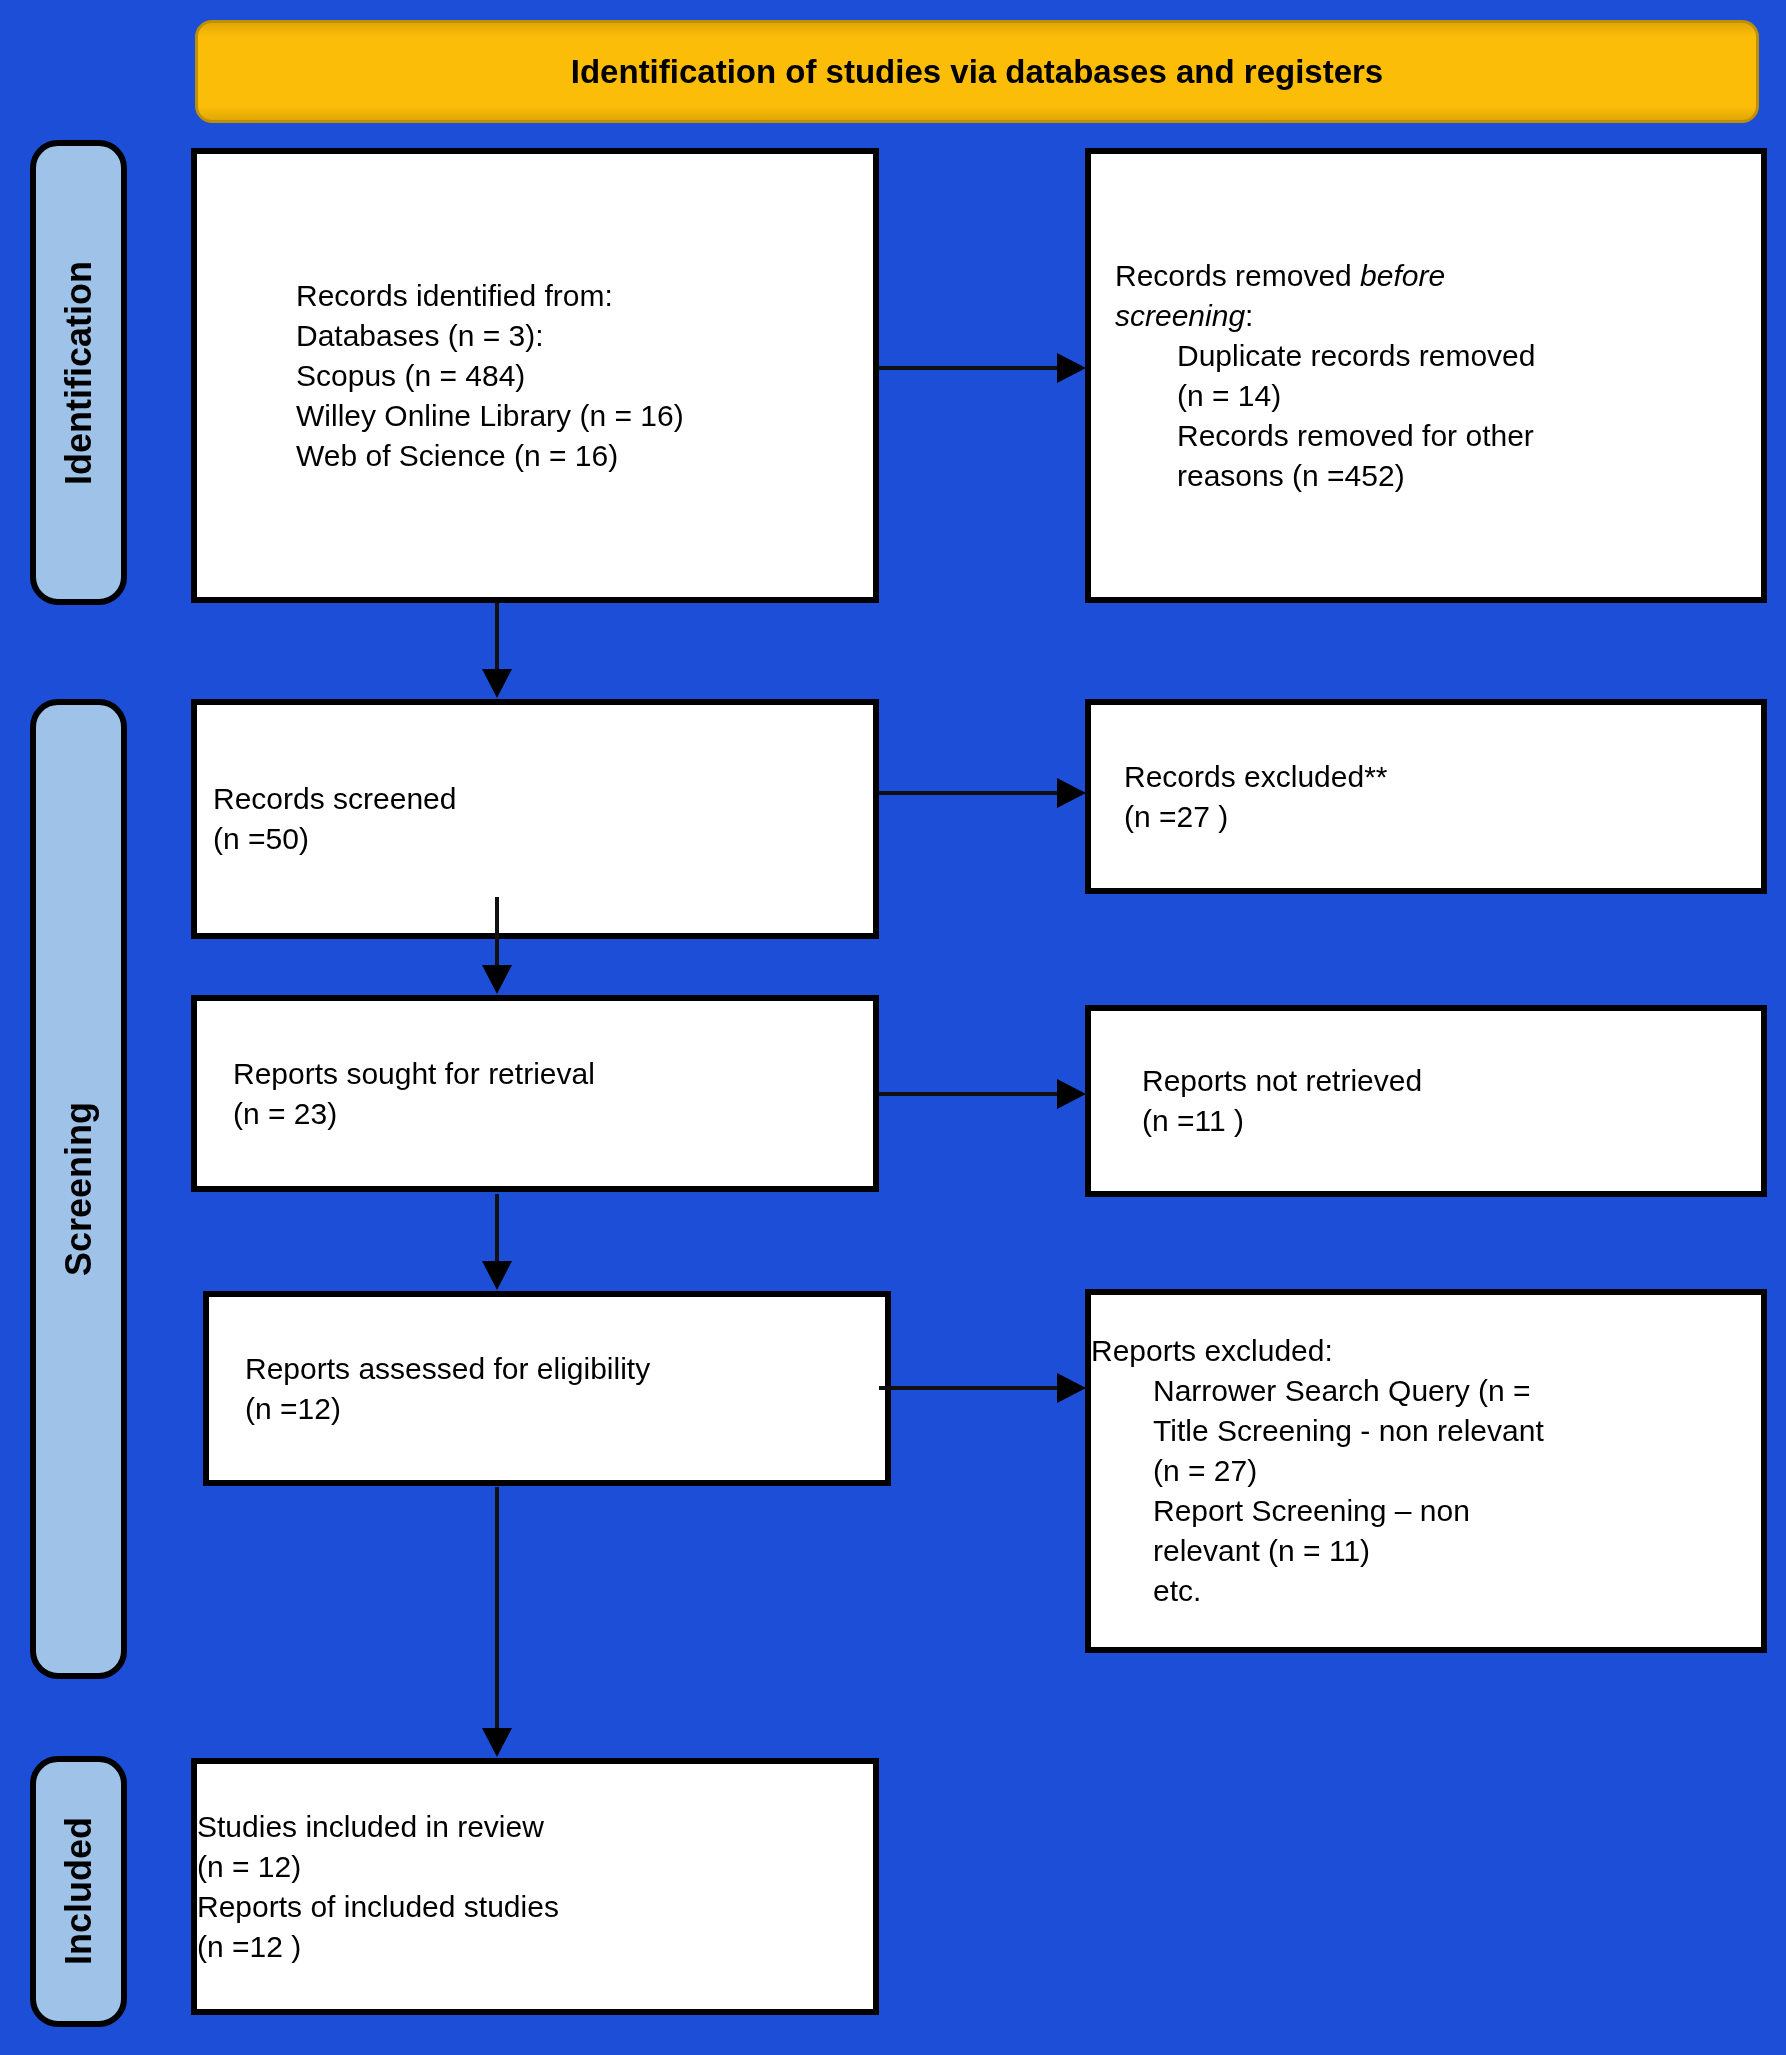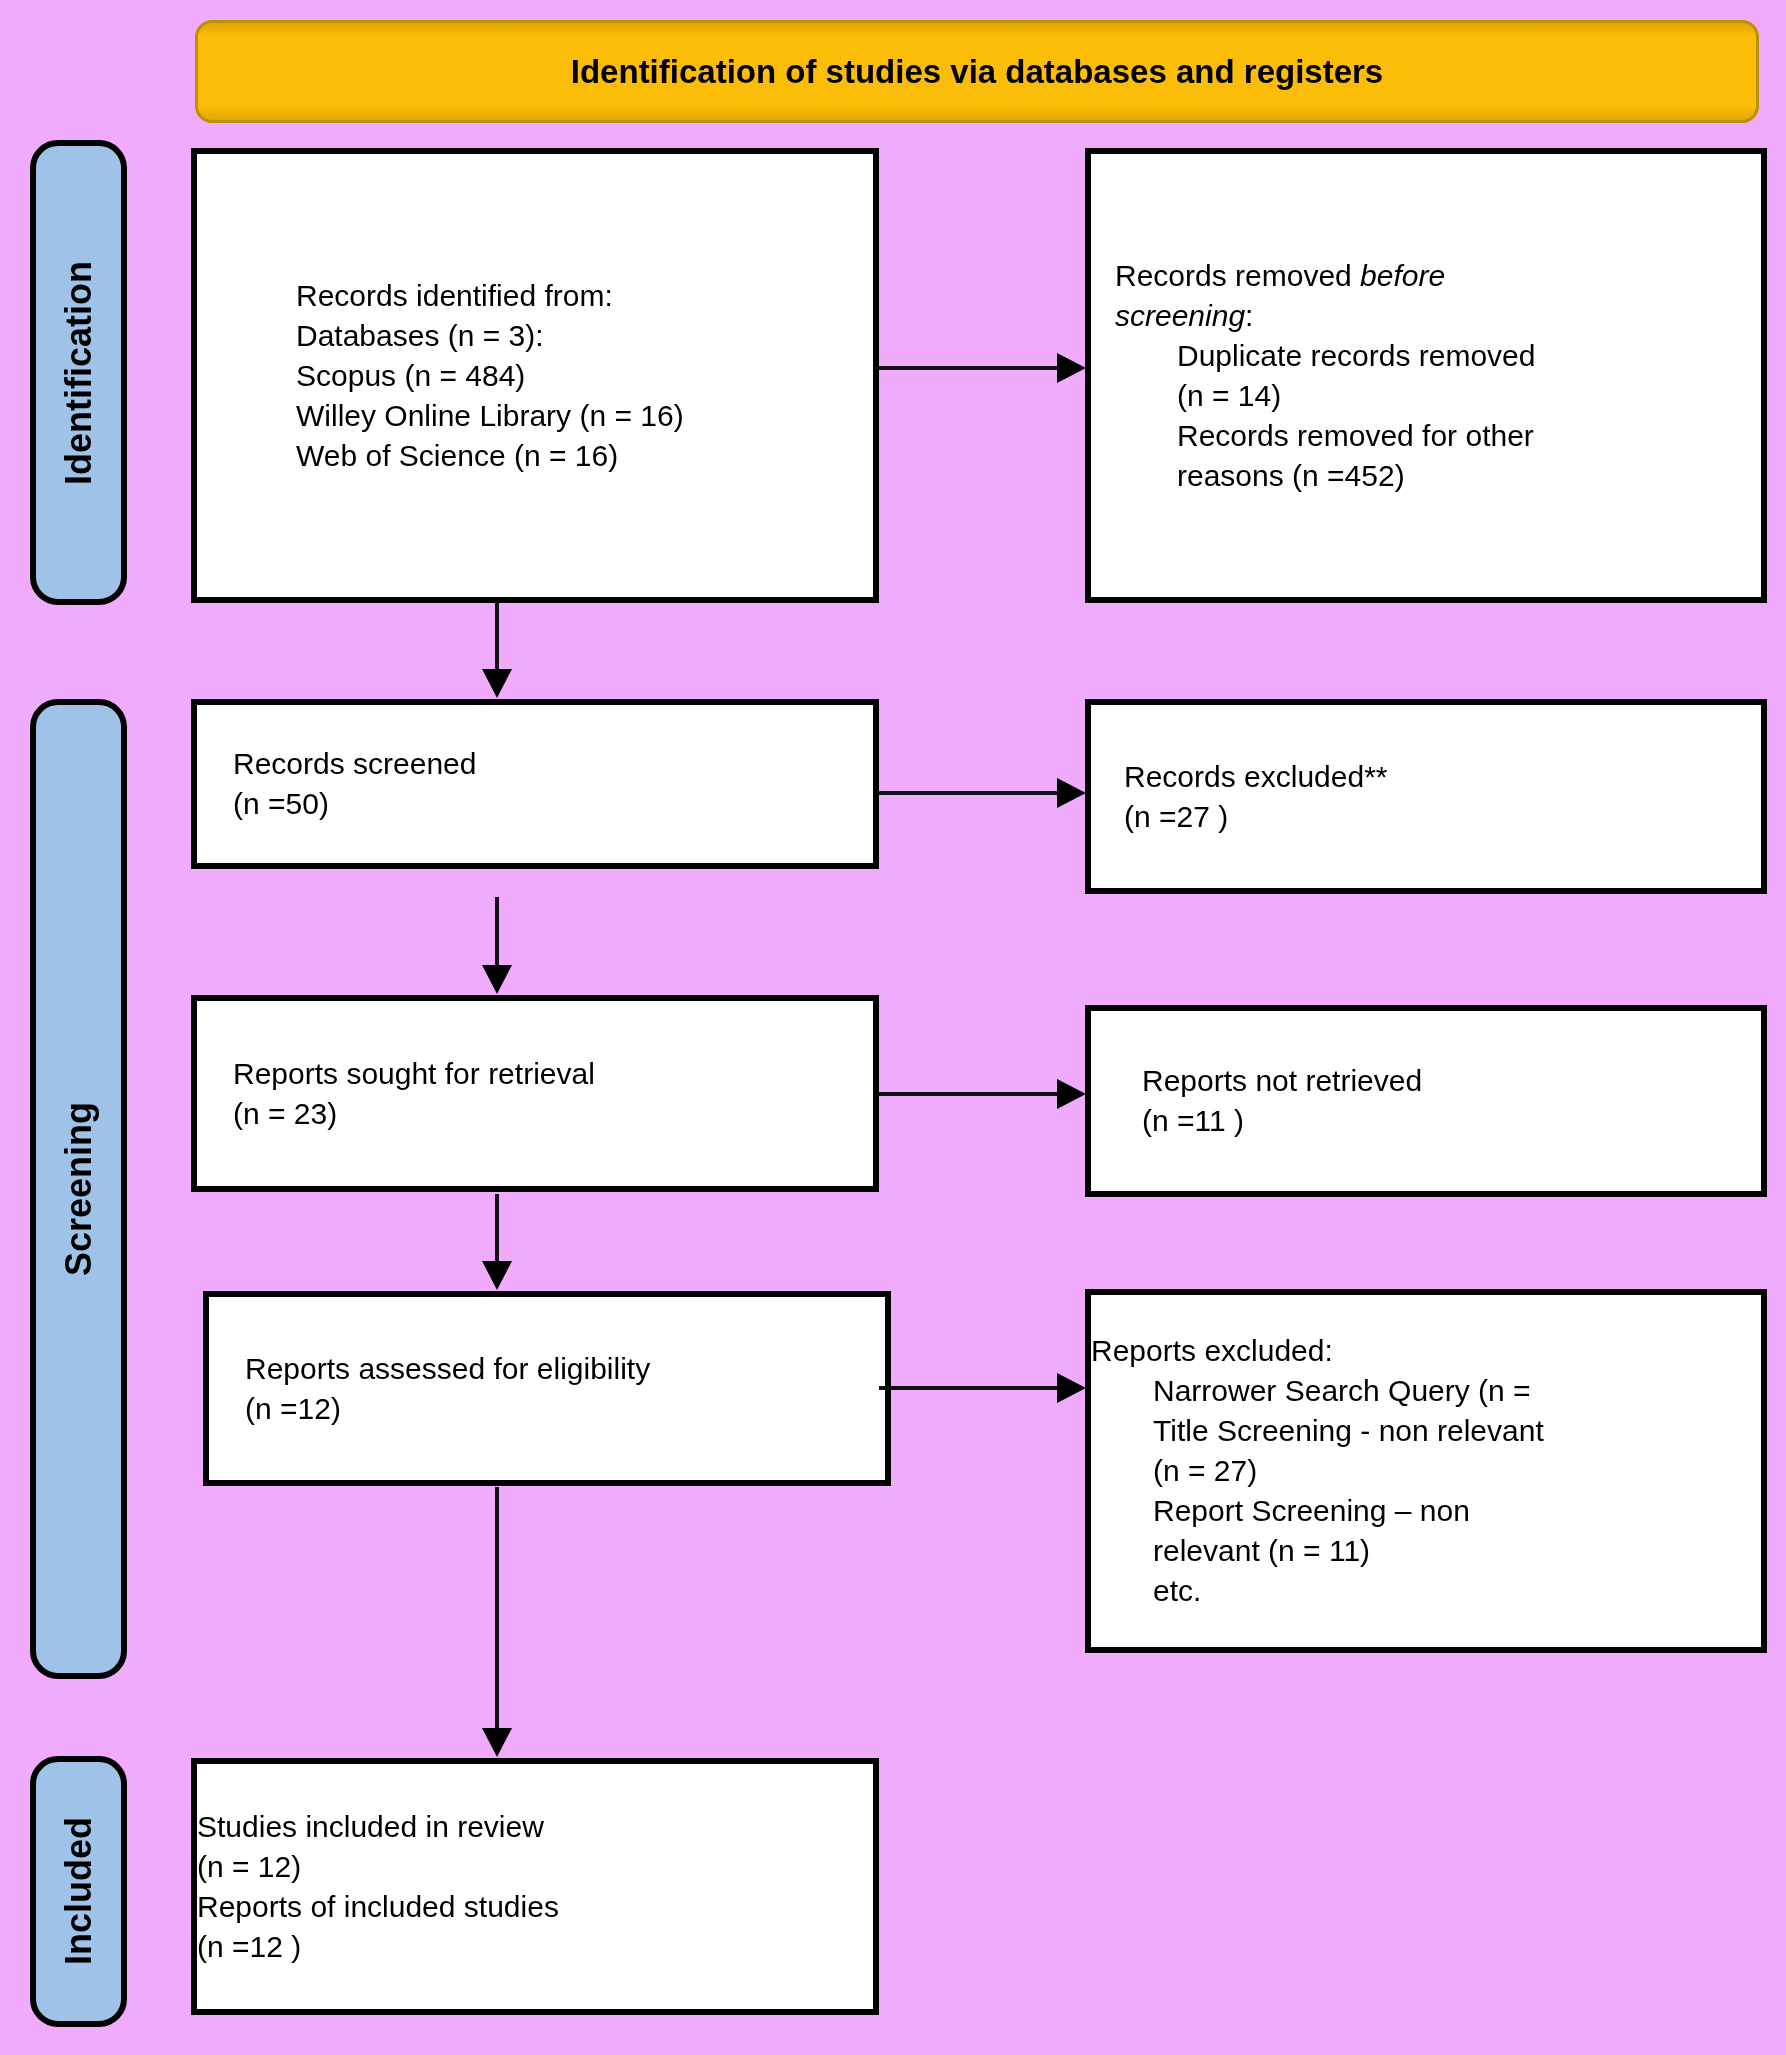--- a/index.html
+++ b/index.html
@@ -1,19 +1,19 @@
 <!DOCTYPE html>
 <html style="font-size:10.5px"><head>
 <meta charset="utf-8">
 <style>
   html,body{margin:0;padding:0;background:#ffffff;}
   #page{
     position:relative;
     width:1786px;height:2056px;
-    background:#f0abfc;
+    background:#1d4ed8;
     font-family:"Liberation Sans", sans-serif;
     color:#000;
     overflow:hidden;
   }
   
   .banner{
     position:absolute;
     left:195px;top:20px;width:1564px;height:103px;
     box-sizing:border-box;
     background:linear-gradient(180deg,#e0a705 0%,#fcbd08 14%,#fcbd08 86%,#e0a705 100%);
@@ -49,21 +49,21 @@
     border:6px solid #000;
     display:flex;flex-direction:column;justify-content:center;
     font-size:30px;
   }
   .fbox .line{line-height:40px;white-space:nowrap;}
   .fbox .ind{margin-left:62px;}
   .col-left{left:191px;width:688px;}
   .col-right{left:1085px;width:682px;}
   #box-records-identified{top:148px;height:455px;padding-left:99px;}
   #box-records-removed{top:148px;height:455px;padding-left:24px;}
-  #box-records-screened{top:699px;height:170px;padding-left:36px;}
+  #box-records-screened{top:699px;height:240px;padding-left:16px;}
   #box-records-excluded{top:699px;height:195px;padding-left:33px;}
   #box-reports-sought{top:995px;height:197px;padding-left:36px;}
   #box-reports-not-retrieved{top:1005px;height:192px;padding-left:51px;}
   #box-reports-assessed{top:1291px;height:195px;padding-left:36px;margin-left:12px;}
   #box-reports-excluded{top:1289px;height:364px;}
   #box-studies-included{top:1758px;height:257px;}
   
   .varrow{position:absolute;width:4px;background:#111;}
   .varrow::after{
     content:"";position:absolute;left:50%;bottom:-28px;

